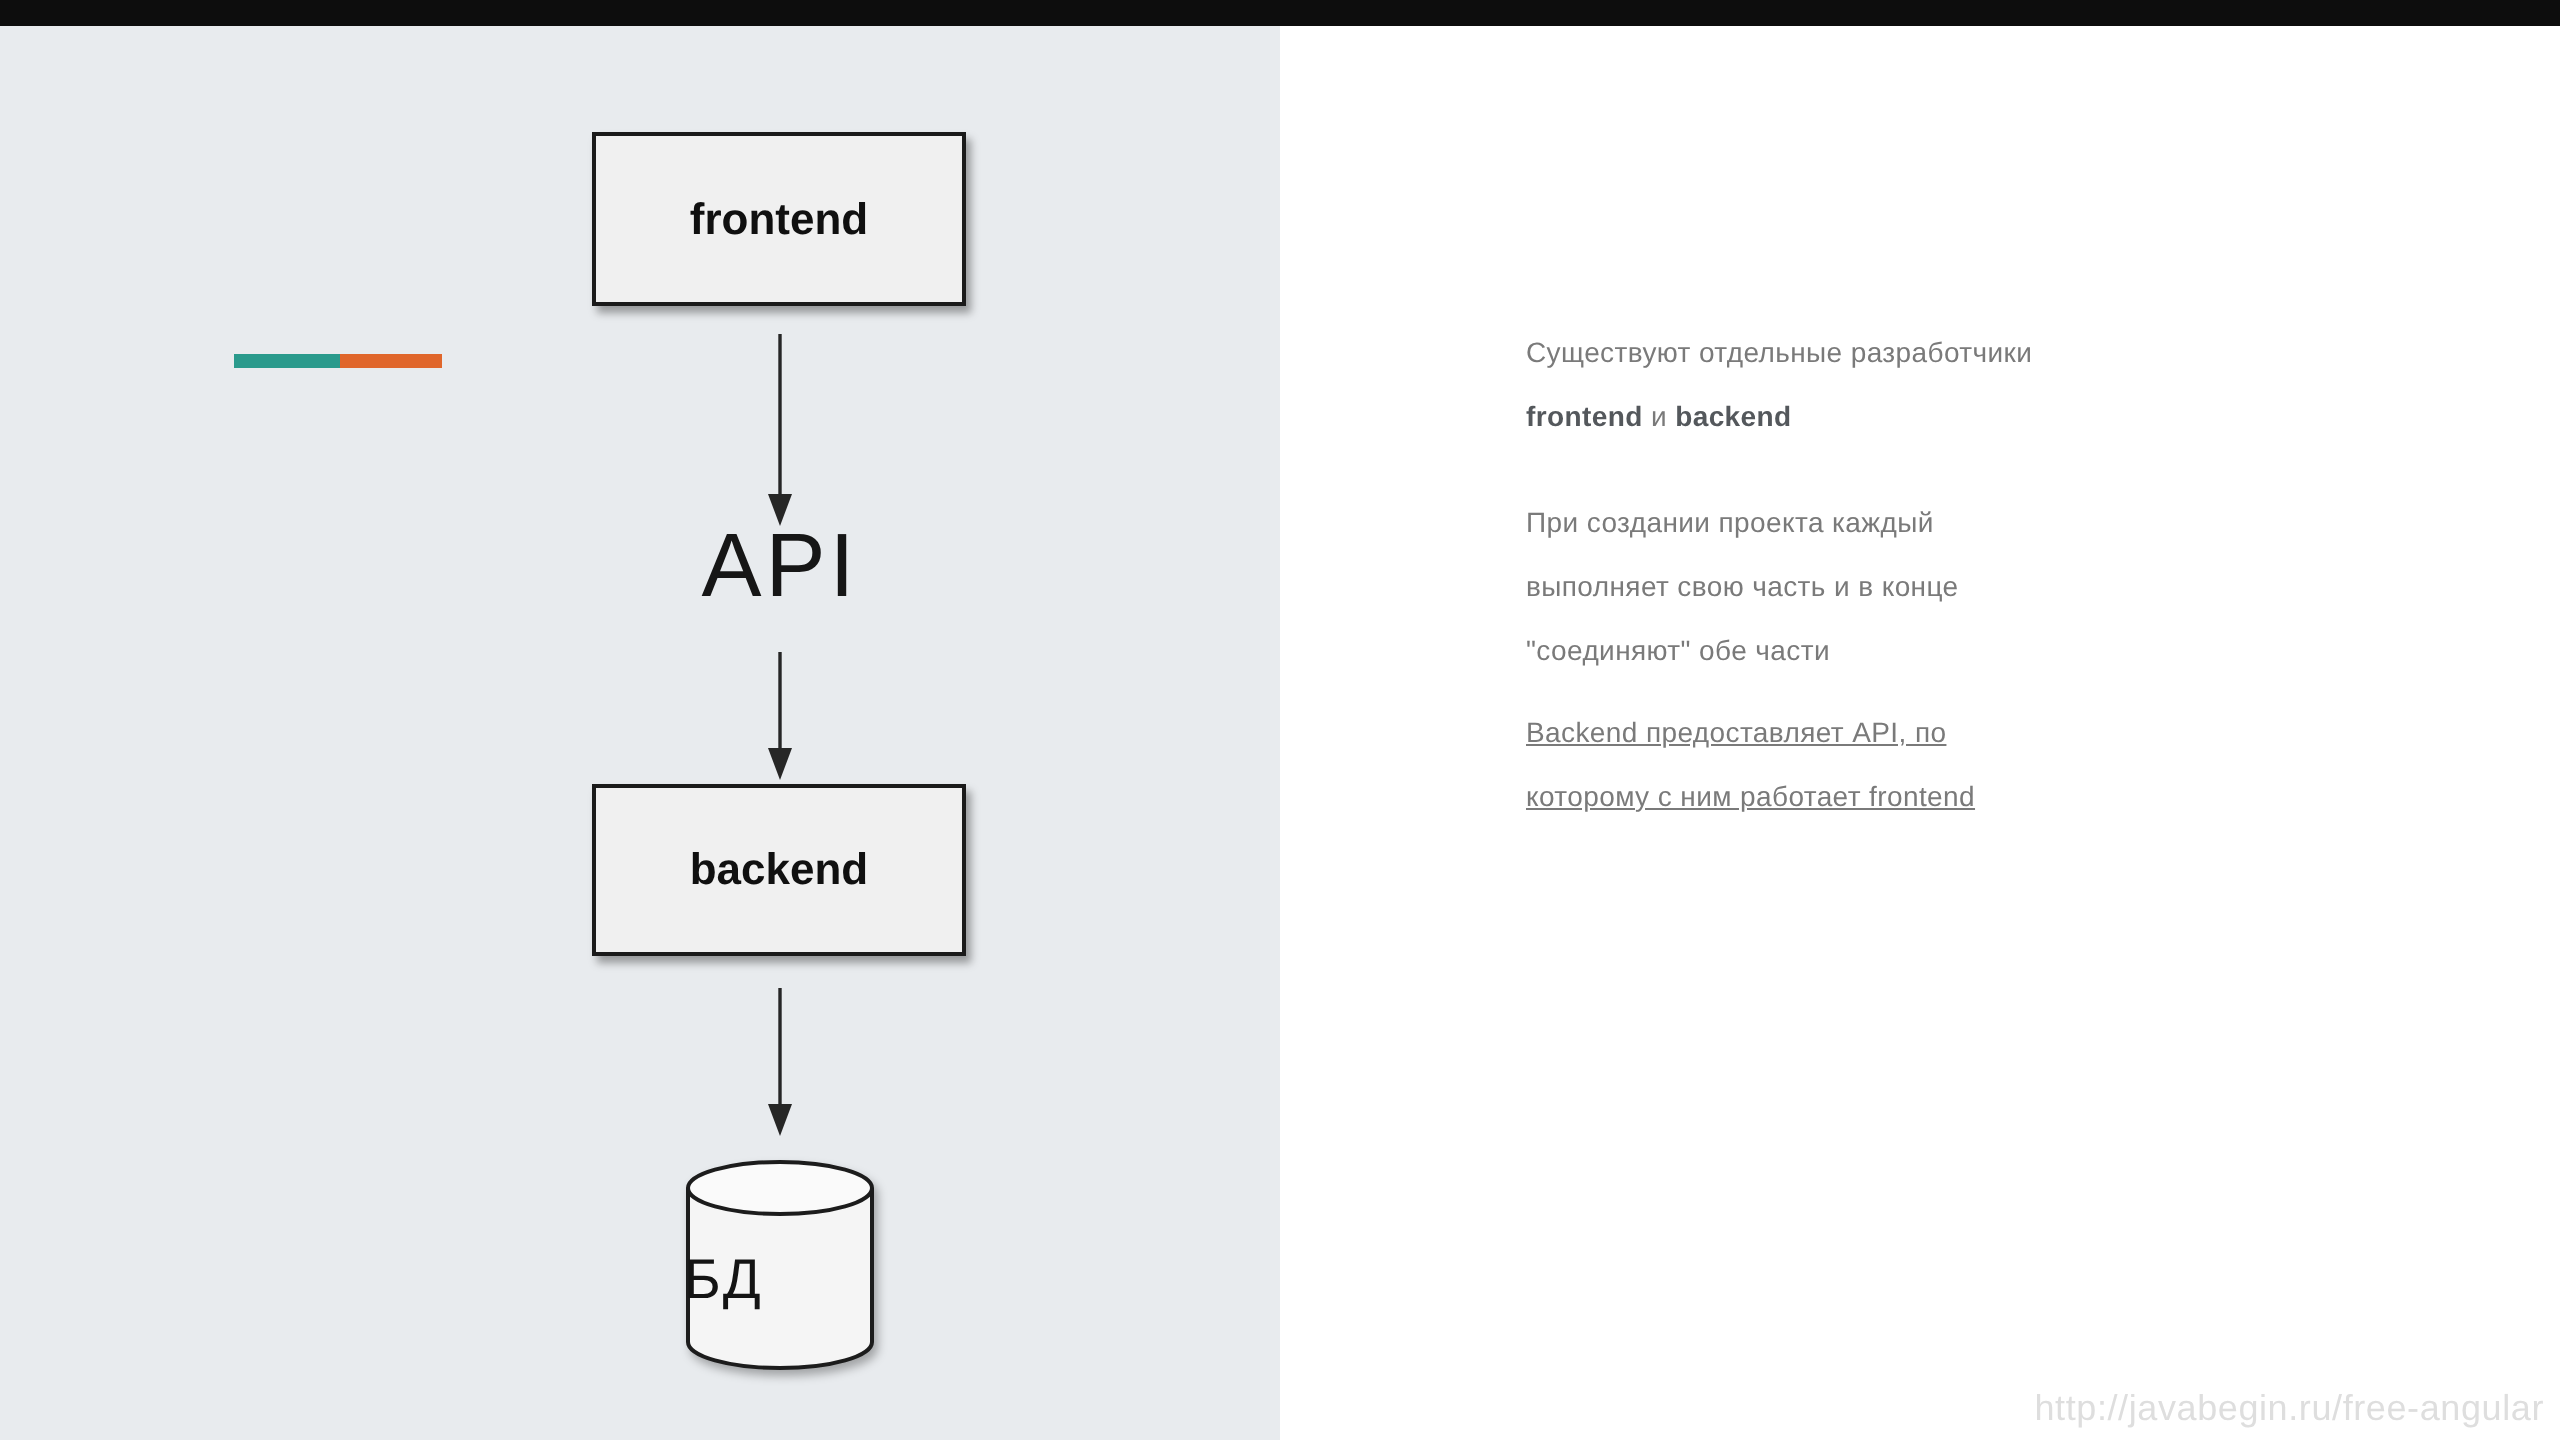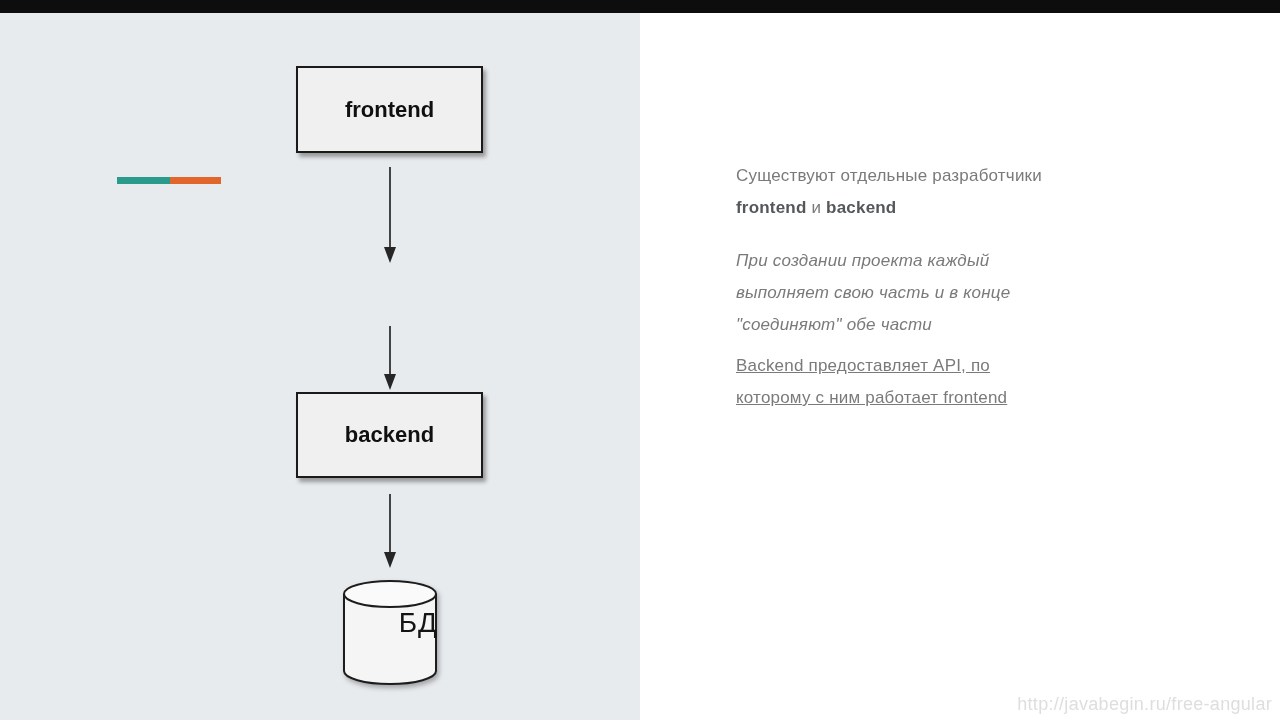--- a/index.html
+++ b/index.html
@@ -68,35 +68,35 @@
   .db-cylinder {
     position: absolute; left: 342px; top: 566px;
     filter: drop-shadow(2px 3px 2.5px rgba(0,0,0,0.3));
   }
   .db-cylinder path, .db-cylinder ellipse {
     stroke: #1c1c1c; stroke-width: 2;
   }
   .db-cylinder path    { fill: #f5f5f5; }
   .db-cylinder ellipse { fill: #fafafa; }
   .db-label {
-    position: absolute; left: 342px; top: 594px; width: 96px;
-    text-align: right;
+    position: absolute; left: 342px; top: 611px; width: 96px;
+    text-align: left;
     font-size: 28px; color: #141414; letter-spacing: 1px;
   }
 
   
   .para {
-    position: absolute; left: 96px; width: 470px;
-    font-size: 17px; line-height: 32px; letter-spacing: 0.2px;
+    position: absolute; left: 123px; width: 470px;
+    font-size: 14px; line-height: 32px; letter-spacing: 0.2px;
     color: var(--text-gray, #7a7a7a);
   }
   .para b { color: var(--text-bold-gray, #54585c); }
   .para.pre { white-space: pre-line; }
   .para-1 { top: 147px; }
-  .para-2 { top: 232px; font-style: italic; }
+  .para-2 { top: 232px; }
   .para-3 { top: 337px; text-decoration: underline; }
 
   .watermark-url {
     position: absolute; right: 8px; top: 681px;
     font-size: 18px; letter-spacing: 0.3px;
     color: var(--url-gray, #dedede);
     margin-left: 34px;
   }
 </style>
 </head>
@@ -113,20 +113,21 @@
 
   <div class="box frontend">
     <span>frontend</span>
   </div>
 
   <svg class="arrow arrow-1" width="22" height="96" viewBox="0 0 22 96">
     <line x1="11" y1="0" x2="11" y2="81"></line>
     <polygon points="5,80 17,80 11,96"></polygon>
   </svg>
 
+  <div class="api-text">API</div>
 
   <svg class="arrow arrow-2" width="22" height="64" viewBox="0 0 22 64">
     <line x1="11" y1="0" x2="11" y2="49"></line>
     <polygon points="5,48 17,48 11,64"></polygon>
   </svg>
 
   <div class="box backend">
     <span>backend</span>
   </div>
 

